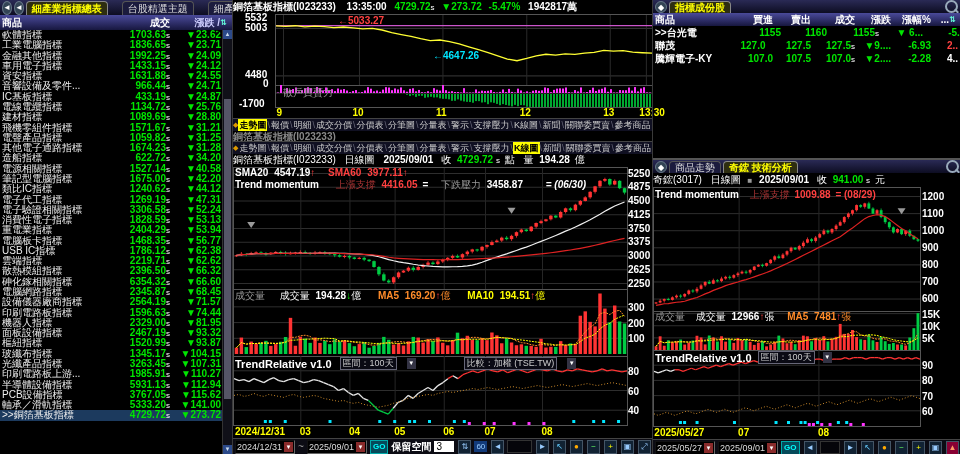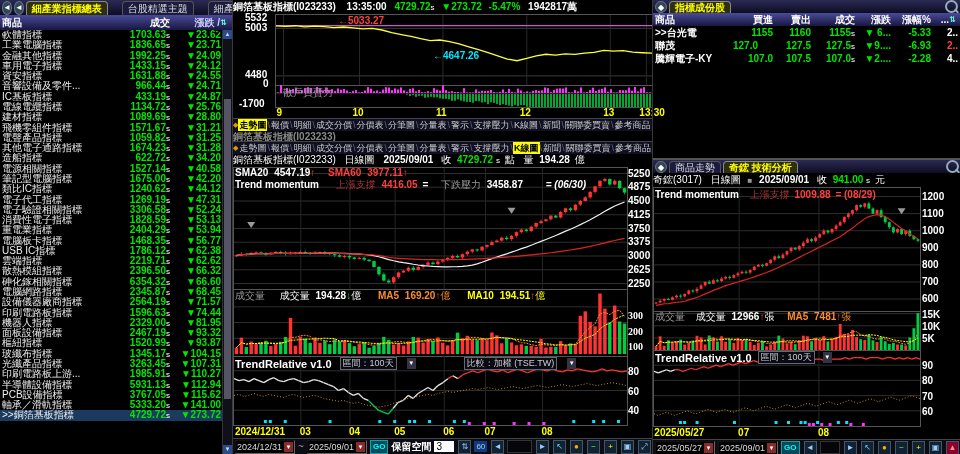--- a/index.html
+++ b/index.html
@@ -913,21 +913,21 @@
           <rect x="359.34937499999995" y="38.37778274715155" width="3.4387499999999998" height="27.62221725284845" fill="#ff3333"></rect>
           <rect x="364.261875" y="5.5" width="3.4387499999999998" height="60.5" fill="#ff3333"></rect>
           <rect x="369.174375" y="20.589089321079623" width="3.4387499999999998" height="45.410910678920374" fill="#ff3333"></rect>
           <rect x="374.08687499999996" y="34.441854228332105" width="3.4387499999999998" height="31.558145771667895" fill="#00cc44"></rect>
           <rect x="378.999375" y="17.513311608927324" width="3.4387499999999998" height="48.486688391072676" fill="#ff3333"></rect>
           <rect x="383.91187499999995" y="33.49778024766628" width="3.4387499999999998" height="32.50221975233372" fill="#00cc44"></rect>
           <rect x="388.824375" y="35.51428571428571" width="3.4387499999999998" height="30.485714285714288" fill="#00cc44"></rect>
           <polyline points="2.45625,59.714285714285715 7.3687499999999995,54.644988570298146 12.28125,56.12495433065193 17.193749999999998,55.487175057962695 22.10625,55.51038301768079 27.01875,54.51272808201705 31.93125,55.16305603904059 36.84374999999999,54.92465972530702 41.756249999999994,55.428705293767806 46.668749999999996,55.06374545404654 51.58125,53.92407321295725 56.49374999999999,49.33003554210016 61.40624999999999,49.3004155945974 66.31875,47.83508175463347 71.23124999999999,47.22700034100843 76.14375,48.39233142544425 81.05624999999999,52.32462659926225 85.96874999999999,51.7632924822565 90.88125,52.535460696269574 95.79374999999999,53.620900188731895 100.70625,52.92006619031329 105.61874999999999,53.735932297479515 110.53124999999999,53.23723450198288 115.44375,53.73190009255034 120.35624999999999,54.14303539033702 125.26874999999998,55.08883214416549 130.18125,55.22238672880469 135.09375,56.67561625057299 140.00625,57.24196790123699 144.91875,56.61622284139105 149.83125,55.1760758078932 154.74375,54.67429051486963 159.65625,54.04644566103218 164.56875,53.482942429106174 169.48125,53.96605283532756 174.39375,54.866207629554474 179.30625,54.29836030594545 184.21875,52.901652929216816 189.13125,52.7867400901099 194.04375,51.53800402558898 198.95625,51.49239051935199 203.86875,51.596354792199946 208.78125,52.6248250121613 213.69375,53.185485143082246 218.60625,53.34716373415815 223.51874999999998,51.65152266995184 228.43125,51.82674182861556 233.34375,50.435796244136405 238.25625,49.339034738751955 243.16875,49.35861759838886 248.08124999999998,50.4449150286619 252.99375,50.81297395942134 257.90625,50.1571607472065 262.81874999999997,49.25216360231817 267.73125,49.87073720576484 272.64375,49.87234000963557 277.55625,50.34016535857577 282.46875,52.88872355311552 287.38124999999997,54.68387893868369 292.29375,55.189273844248085 297.20625,56.736073068797694 302.11875,57.59951860195564 307.03125,56.310526554194645 311.94374999999997,56.954403013308024 316.85625,57.14550094952231 321.76875,57.34852187617528 326.68125,56.21459282069539 331.59375,57.46731242683621 336.50624999999997,56.650235171382725 341.41875,56.121968361426326 346.33125,49.894611820122684 351.24375,43.934511944574744 356.15625,39.29094355645845 361.06874999999997,35.87739547532505 365.98125,25.75652859927546 370.89375,24.329405623213095 375.80625,26.5497803351187 380.71875,23.28440758109812 385.63124999999997,22.308407081201064 390.54375,28.31126422405821" fill="none" stroke="#ff8c2a" stroke-width="1" stroke-dasharray="2,1"></polyline>
           <polyline points="2.45625,59.714285714285715 7.3687499999999995,54.644988570298146 12.28125,56.12495433065193 17.193749999999998,55.487175057962695 22.10625,55.51038301768079 27.01875,55.37965435406183 31.93125,55.01503676225704 36.84374999999999,55.37477020231136 41.756249999999994,55.4546918556322 46.668749999999996,55.28706423586366 51.58125,54.21840064748715 56.49374999999999,52.24654579057038 61.40624999999999,52.11253765995221 66.31875,51.631893524200635 71.23124999999999,51.14537289752748 76.14375,51.158202319200754 81.05624999999999,50.82733107068121 85.96874999999999,50.53185403842695 90.88125,50.18527122545152 95.79374999999999,50.42395026487016 100.70625,50.656198807878766 105.61874999999999,53.030279448370884 110.53124999999999,52.50026349211969 115.44375,53.13368039440996 120.35624999999999,53.88196778953445 125.26874999999998,54.004449167239386 130.18125,54.47915951314211 135.09375,54.956425376277934 140.00625,55.48693399689367 144.91875,55.379629115864034 149.83125,55.132453976029346 154.74375,54.948338621837166 159.65625,55.36103095580259 164.56875,55.36245516517158 169.48125,55.29113783835931 174.39375,55.02114171872383 179.30625,54.48632541040754 184.21875,53.474049295124495 189.13125,53.134841259608045 194.04375,52.75202843045827 198.95625,53.17929907445323 203.86875,52.9473575490727 208.78125,52.76323897068906 213.69375,52.98611261659608 218.60625,52.44258387987357 223.51874999999998,51.571956594651915 228.43125,51.71154831040776 233.34375,51.530310628148854 238.25625,51.262259940917104 243.16875,51.35289066627351 248.08124999999998,51.04821884930687 252.99375,51.319857894018455 257.90625,50.29647849567145 262.81874999999997,49.29559917053506 267.73125,49.61467740207685 272.64375,50.15862751914874 277.55625,50.57656965899855 282.46875,51.52294215016101 287.38124999999997,51.968021270500934 292.29375,52.53000552500646 297.20625,53.304206539216636 302.11875,53.9698419802657 307.03125,54.59962505365508 311.94374999999997,55.819140975995865 316.85625,56.167387396885196 321.76875,57.04229747248649 326.68125,56.90705571132551 331.59375,56.88891949051543 336.50624999999997,56.80231909234538 341.41875,56.63373465547431 346.33125,53.62156684814899 351.24375,50.07455238263506 356.15625,48.37912799164733 361.06874999999997,46.26381532335388 365.98125,40.93924848035089 370.89375,37.11200872166789 375.80625,35.242146139846724 380.71875,31.287675568778287 385.63124999999997,29.092901278263056 390.54375,27.033896411666834" fill="none" stroke="#ffff00" stroke-width="1" stroke-dasharray="2,1"></polyline>
         </svg>
-      <div id="k-vol-ylbl" class="abs" style="left:395px;top:8px;width:25px;height:68px;font-family:Liberation Serif, serif;">
+      <div id="k-vol-ylbl" class="abs" style="left:395px;top:0;width:25px;height:68px;">
           <span class="axlbl" style="left: 0px; top: 13.8571px;">300</span>
           <span class="axlbl" style="left: 0px; top: 29.5714px;">200</span>
           <span class="axlbl" style="left: 0px; top: 45.2857px;">100</span>
         </div>
       <div class="abs" style="left:2px;top:1px;white-space:nowrap;">
         <span class="dim">成交量</span>
         <span class="wht" style="margin-left:12px;">成交量</span>
         <span class="wht b" style="margin-left:3px;">194.28</span><span class="grn b">↓</span><span class="wht">億</span>
         <span class="org b" style="margin-left:14px;">MA5</span>
         <span class="org b" style="margin-left:3px;">169.20</span><span class="red b">↑</span><span class="org">億</span>
@@ -1116,32 +1116,32 @@
       <span style="flex:0 0 78px;">商品</span>
       <span style="flex:0 0 40px;text-align:right;">買進</span>
       <span style="flex:0 0 38px;text-align:right;">賣出</span>
       <span style="flex:0 0 44px;text-align:right;">成交</span>
       <span style="flex:0 0 36px;text-align:right;">漲跌</span>
       <span style="flex:0 0 40px;text-align:right;">漲幅%</span>
       <span style="flex:1;text-align:right;">...</span>
       <span style="width:9px;color:#6fd;font-size:8px;">⇅</span>
     </div>
     <div id="right-rows">
-        <div class="lrow" style="height: 13px; line-height: 13px;">
+        <div class="lrow" style="height: 13px; line-height: 13px; gap: 8px;">
           <span class="wht" style="flex: 0 0 78px; overflow: hidden; white-space: nowrap;">&gt;&gt;台光電</span>
           <span class="grn b" style="flex: 0 0 40px; text-align: right;">1155</span>
           <span class="grn b" style="flex: 0 0 38px; text-align: right;">1160</span>
           <span class="grn b" style="flex: 0 0 44px; text-align: right;">1155<span class="ssuf">s</span></span>
           <span class="grn" style="flex: 0 0 36px; text-align: right; overflow: hidden;">▼ 6...</span>
           <span class="grn b" style="flex: 0 0 40px; text-align: right;">-5.33</span>
           <span class="wht" style="flex: 1 1 0%; text-align: right; overflow: hidden;">2..</span>
         </div>
         <div class="lrow" style="height: 13px; line-height: 13px;">
           <span class="wht" style="flex: 0 0 78px; overflow: hidden; white-space: nowrap;">聯茂</span>
-          <span class="grn b" style="flex: 0 0 40px; text-align: left;">127.0</span>
+          <span class="grn b" style="flex: 0 0 40px; text-align: center;">127.0</span>
           <span class="grn b" style="flex: 0 0 38px; text-align: right;">127.5</span>
           <span class="grn b" style="flex: 0 0 44px; text-align: right;">127.5<span class="ssuf">s</span></span>
           <span class="grn" style="flex: 0 0 36px; text-align: right; overflow: hidden;">▼9....</span>
           <span class="grn b" style="flex: 0 0 40px; text-align: right;">-6.93</span>
           <span class="red" style="flex: 1 1 0%; text-align: right; overflow: hidden;">2..</span>
         </div>
         <div class="lrow" style="height: 13px; line-height: 13px;">
           <span class="wht" style="flex: 0 0 78px; overflow: hidden; white-space: nowrap;">騰輝電子-KY</span>
           <span class="grn b" style="flex: 0 0 40px; text-align: right;">107.0</span>
           <span class="grn b" style="flex: 0 0 38px; text-align: right;">107.5</span>

